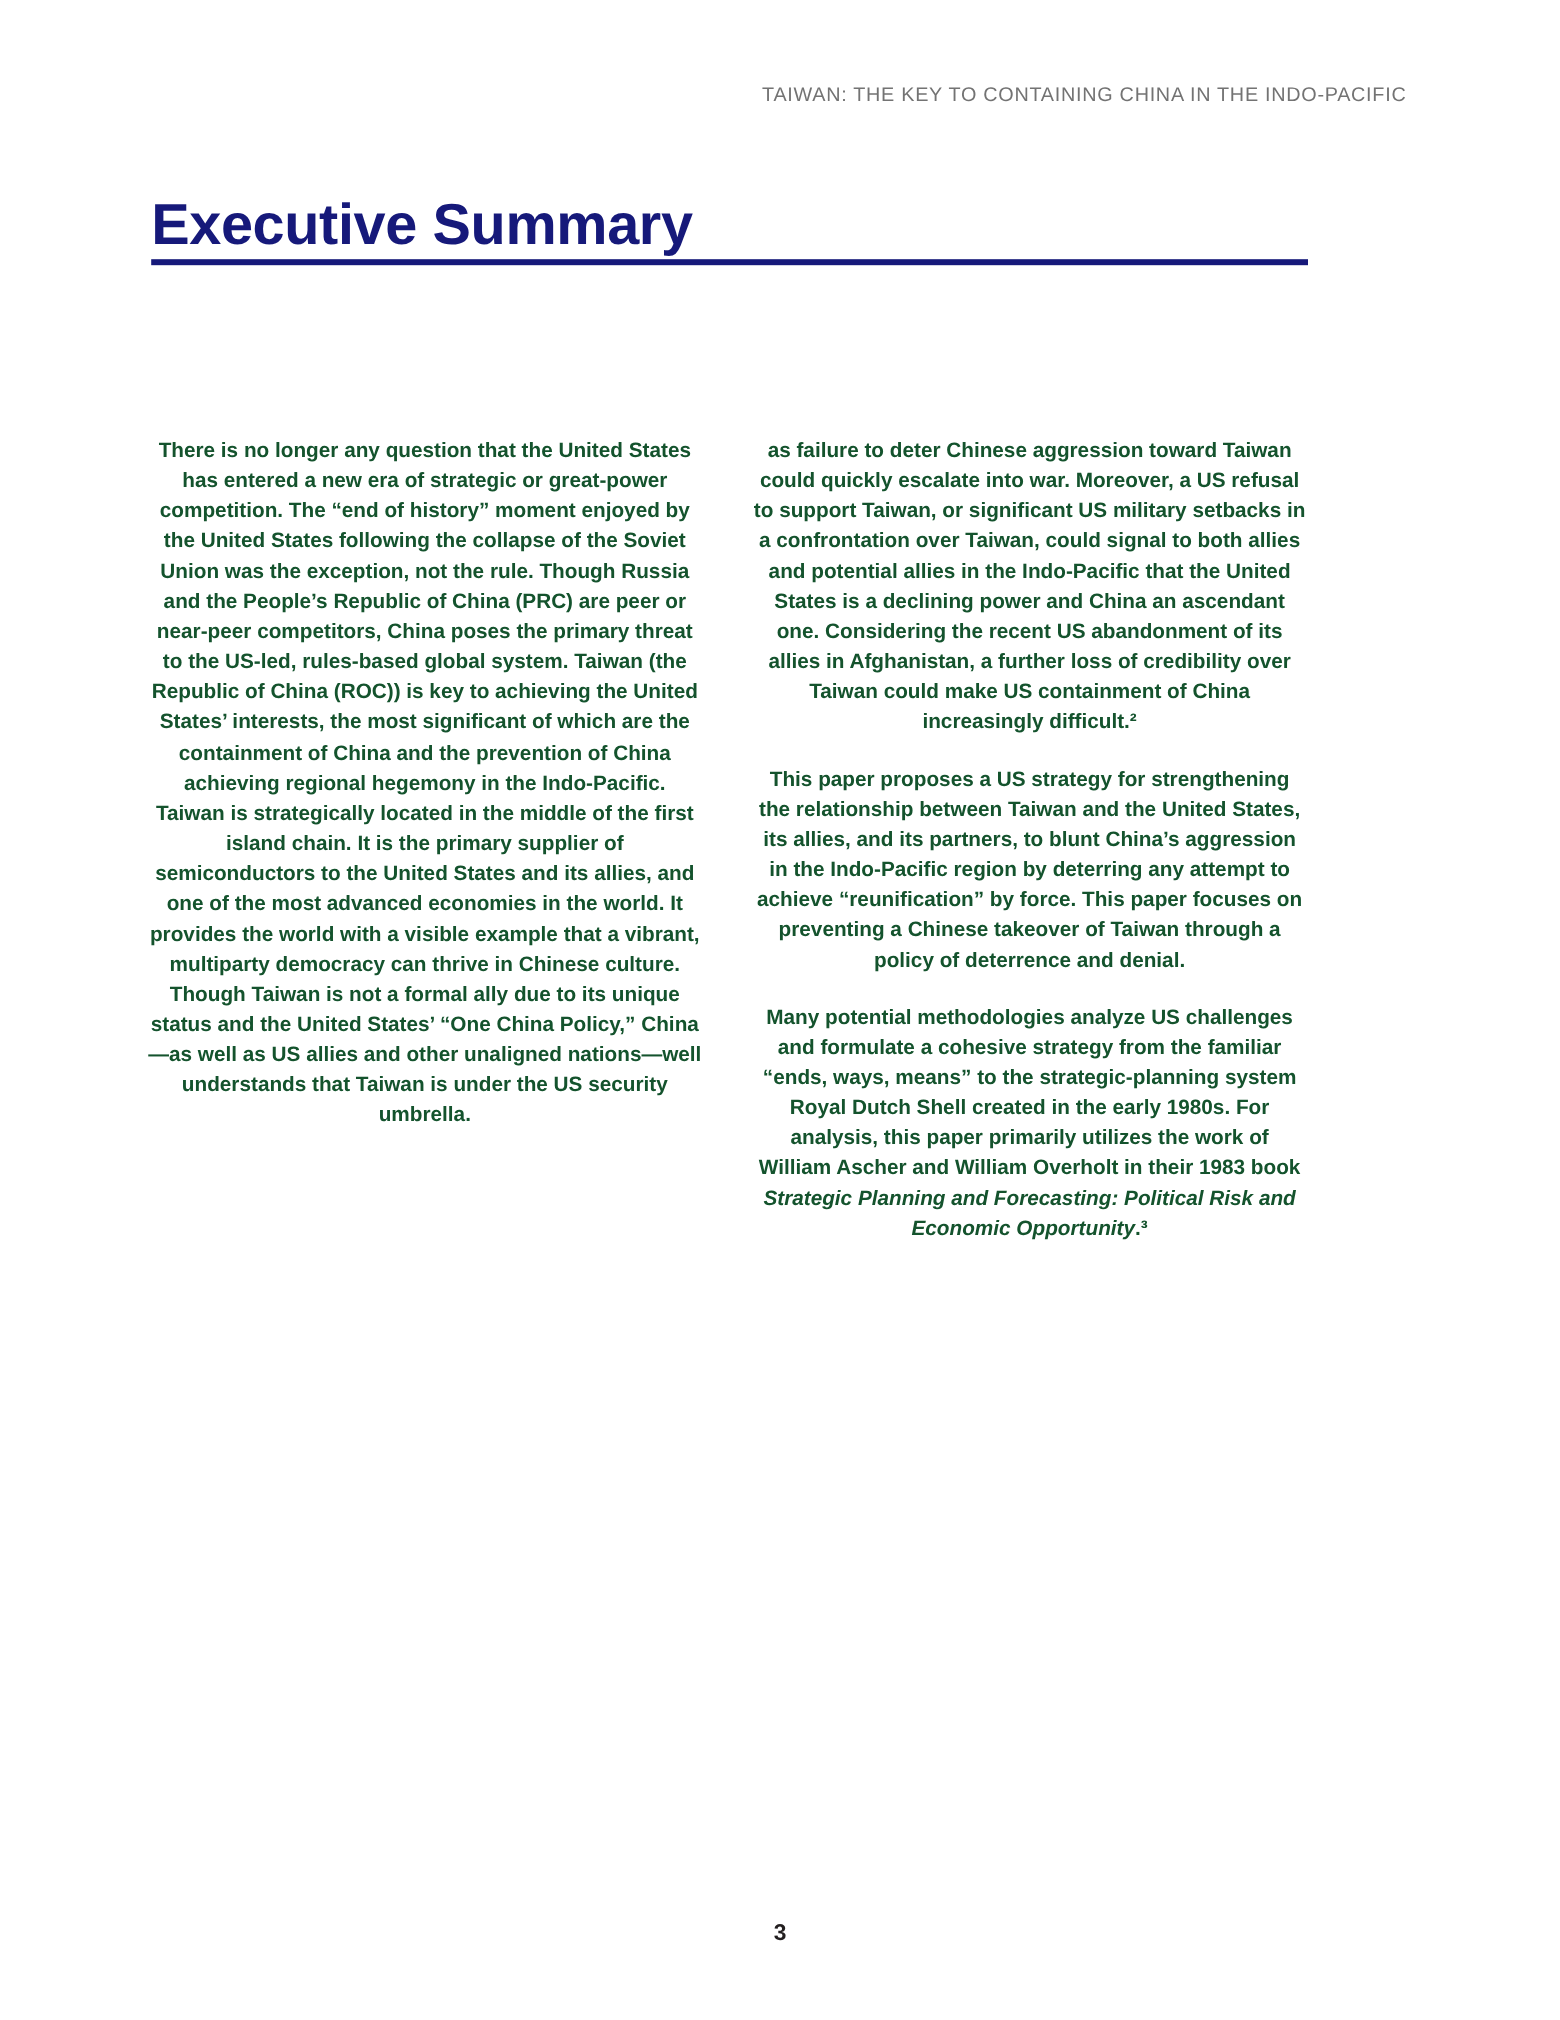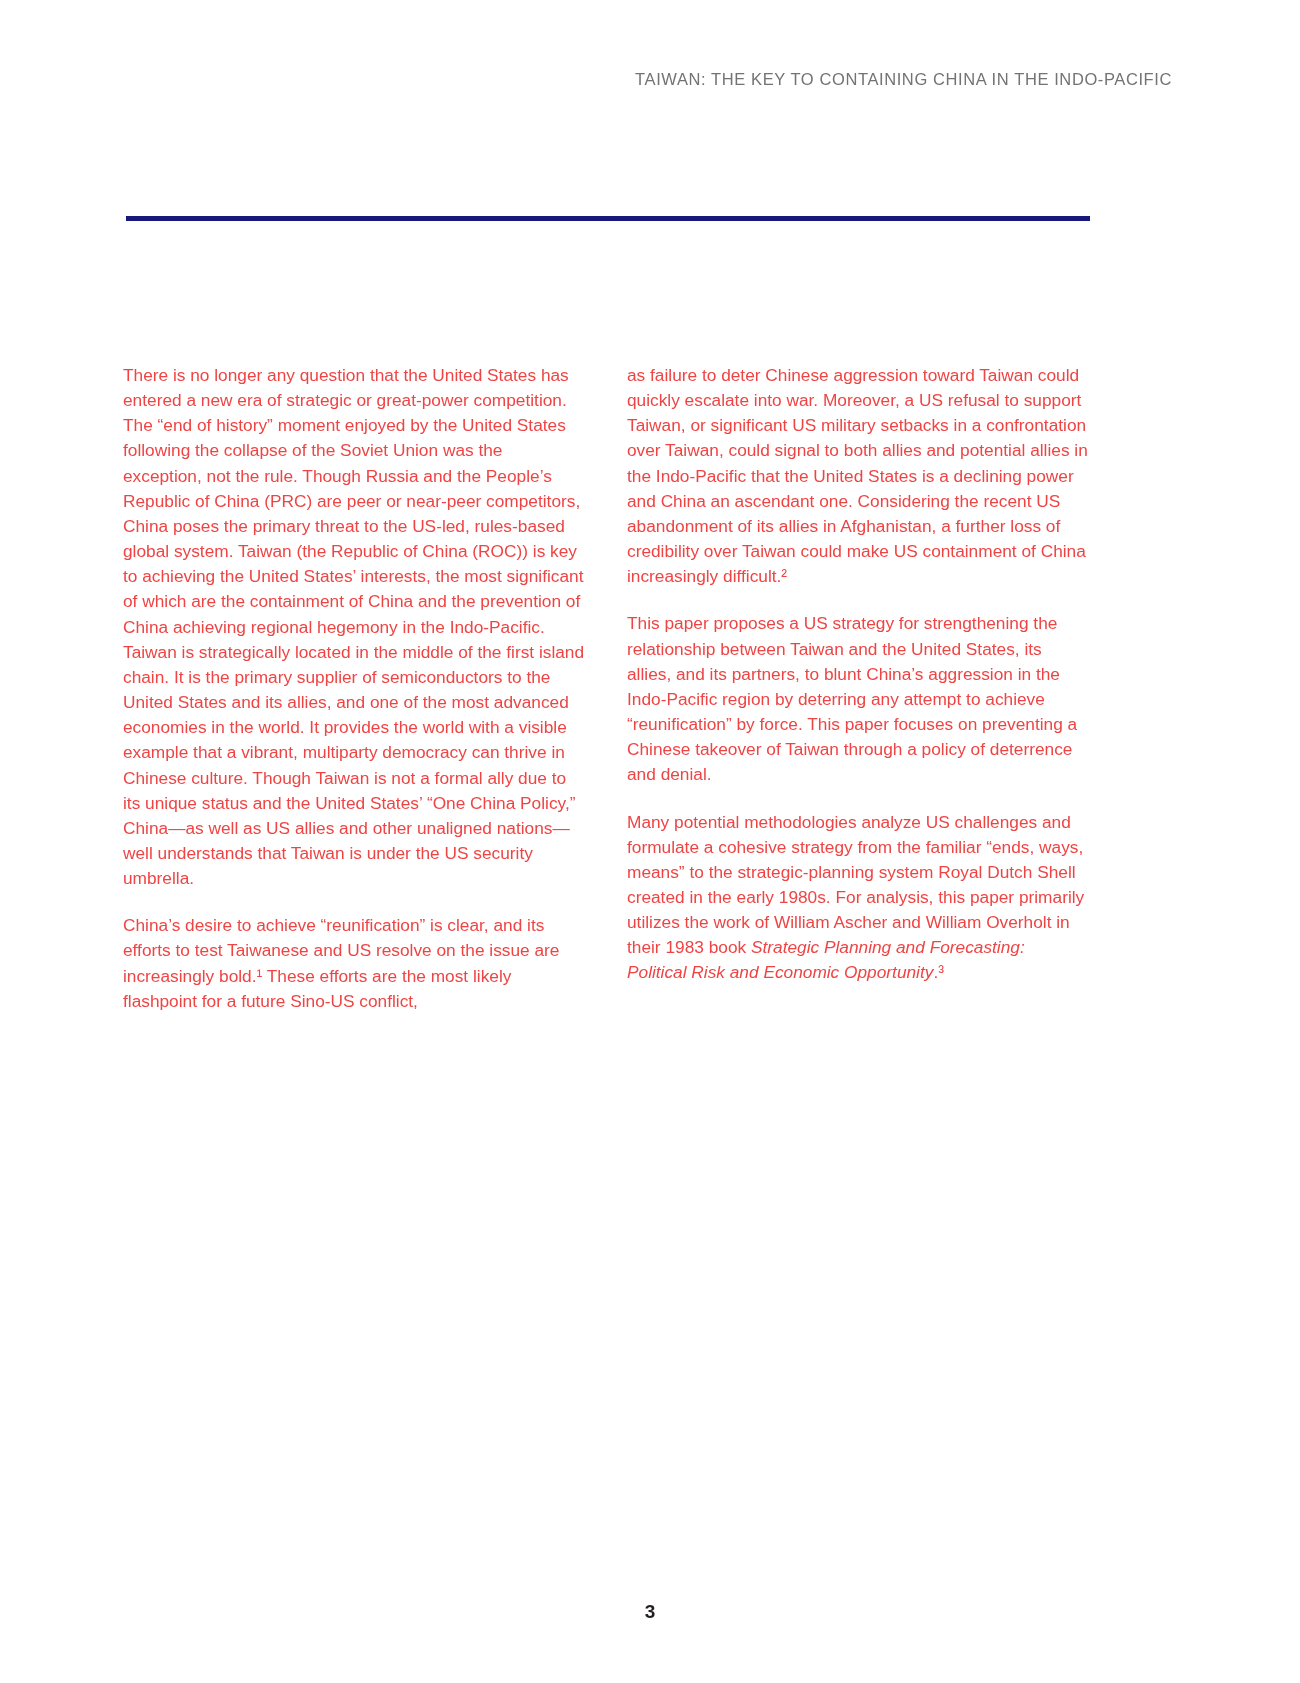--- a/index.html
+++ b/index.html
@@ -55,22 +55,23 @@
     display: flex;
     gap: 42px;
   }
   .col {
     width: 462px;
   }
   .col p {
     margin: 0 0 22px 0;
     font-size: 17.3px;
     line-height: 1.455;
-    color: #ef4444;
-    text-align: left;
+    color: #14532d;
+    text-align: center;
+    font-weight: bold;
   }
   .col p:last-child {
     margin-bottom: 0;
   }
   .col p em {
     font-style: italic;
   }
   .page-number {
     position: absolute;
     bottom: 60px;
@@ -82,28 +83,28 @@
     color: #231f20;
   }
 </style>
 </head>
 <body>
 
 <div class="page">
 
   <div class="running-head">TAIWAN: THE KEY TO CONTAINING CHINA IN THE INDO-PACIFIC</div>
 
+  <h1 class="title">Executive Summary</h1>
 
   <div class="title-rule"></div>
 
   <div class="columns">
 
     <div class="col">
       <p>There is no longer any question that the United States has entered a new era of strategic or great-power competition. The “end of history” moment enjoyed by the United States following the collapse of the Soviet Union was the exception, not the rule. Though Russia and the People’s Republic of China (PRC) are peer or near-peer competitors, China poses the primary threat to the US-led, rules-based global system. Taiwan (the Republic of China (ROC)) is key to achieving the United States’ interests, the most significant of which are the containment of China and the prevention of China achieving regional hegemony in the Indo-Pacific. Taiwan is strategically located in the middle of the first island chain. It is the primary supplier of semiconductors to the United States and its allies, and one of the most advanced economies in the world. It provides the world with a visible example that a vibrant, multiparty democracy can thrive in Chinese culture. Though Taiwan is not a formal ally due to its unique status and the United States’ “One China Policy,” China—as well as US allies and other unaligned nations—well understands that Taiwan is under the US security umbrella.</p>
-      <p>China’s desire to achieve “reunification” is clear, and its efforts to test Taiwanese and US resolve on the issue are increasingly bold.¹ These efforts are the most likely flashpoint for a future Sino-US conflict,</p>
     </div>
 
     <div class="col">
       <p>as failure to deter Chinese aggression toward Taiwan could quickly escalate into war. Moreover, a US refusal to support Taiwan, or significant US military setbacks in a confrontation over Taiwan, could signal to both allies and potential allies in the Indo-Pacific that the United States is a declining power and China an ascendant one. Considering the recent US abandonment of its allies in Afghanistan, a further loss of credibility over Taiwan could make US containment of China increasingly difficult.²</p>
       <p>This paper proposes a US strategy for strengthening the relationship between Taiwan and the United States, its allies, and its partners, to blunt China’s aggression in the Indo-Pacific region by deterring any attempt to achieve “reunification” by force. This paper focuses on preventing a Chinese takeover of Taiwan through a policy of deterrence and denial.</p>
       <p><span>Many potential methodologies analyze US challenges and formulate a cohesive strategy from the familiar “ends, ways, means” to the strategic-planning system Royal Dutch Shell created in the early 1980s. For analysis, this paper primarily utilizes the work of William Ascher and William Overholt in their 1983 book </span><em>Strategic Planning and Forecasting: Political Risk and Economic Opportunity</em><span>.³</span></p>
     </div>
 
   </div>
 

